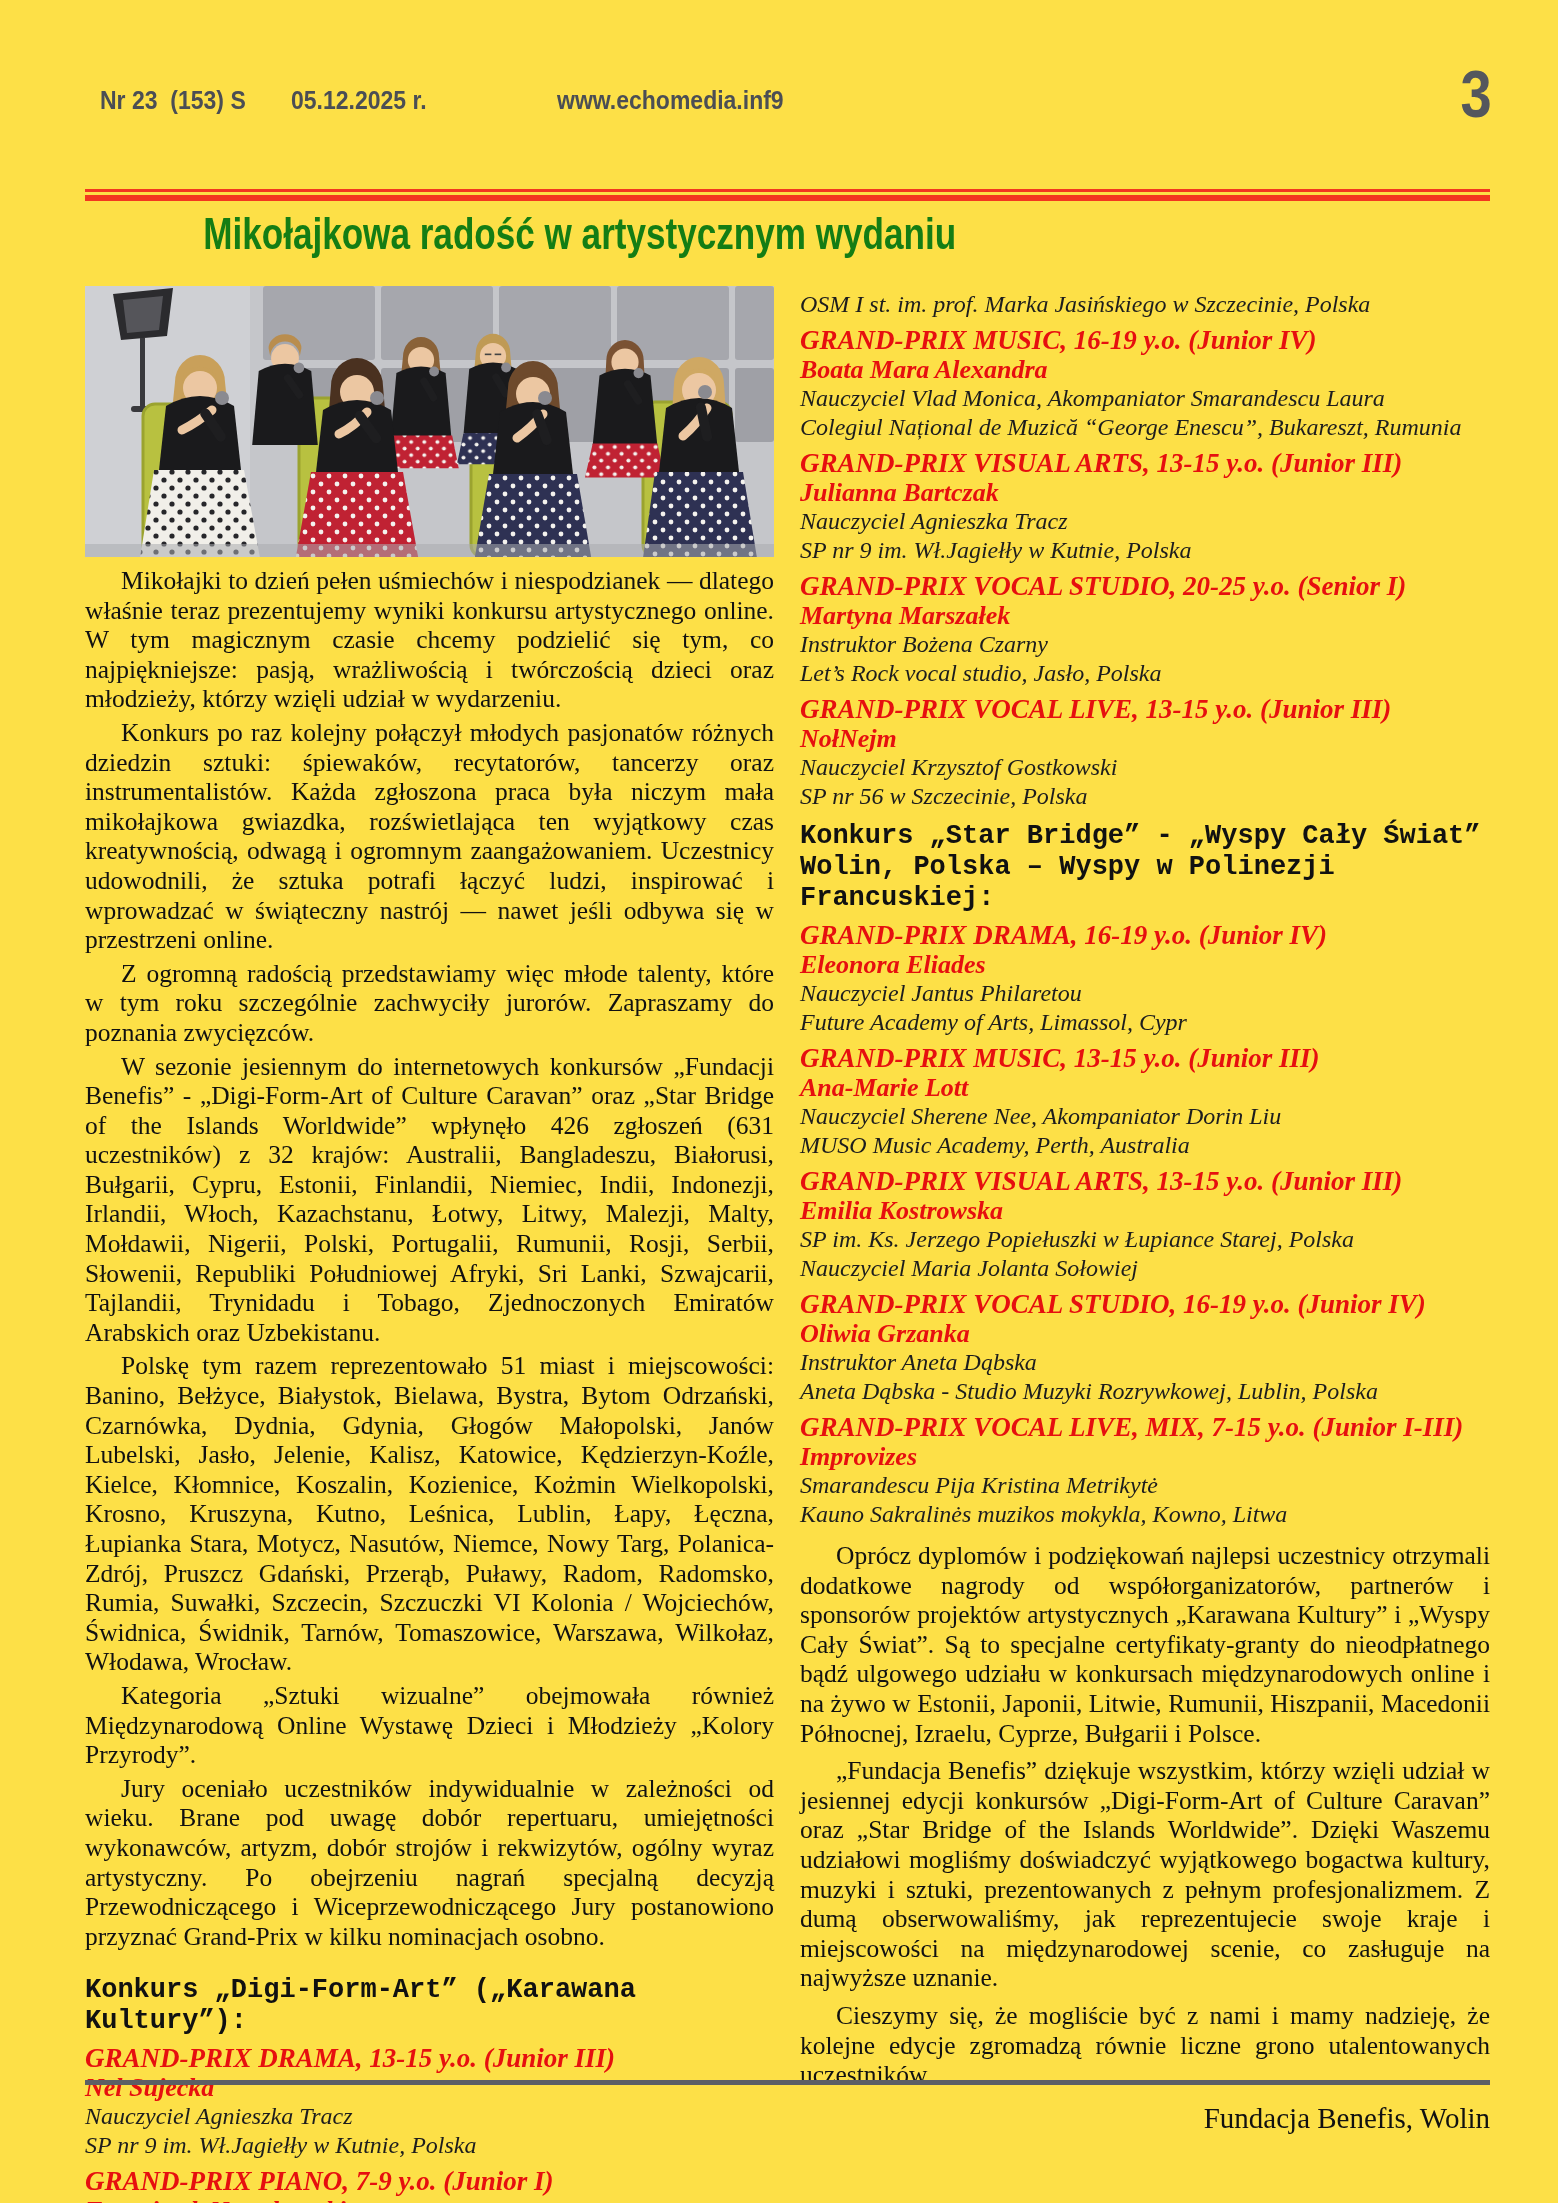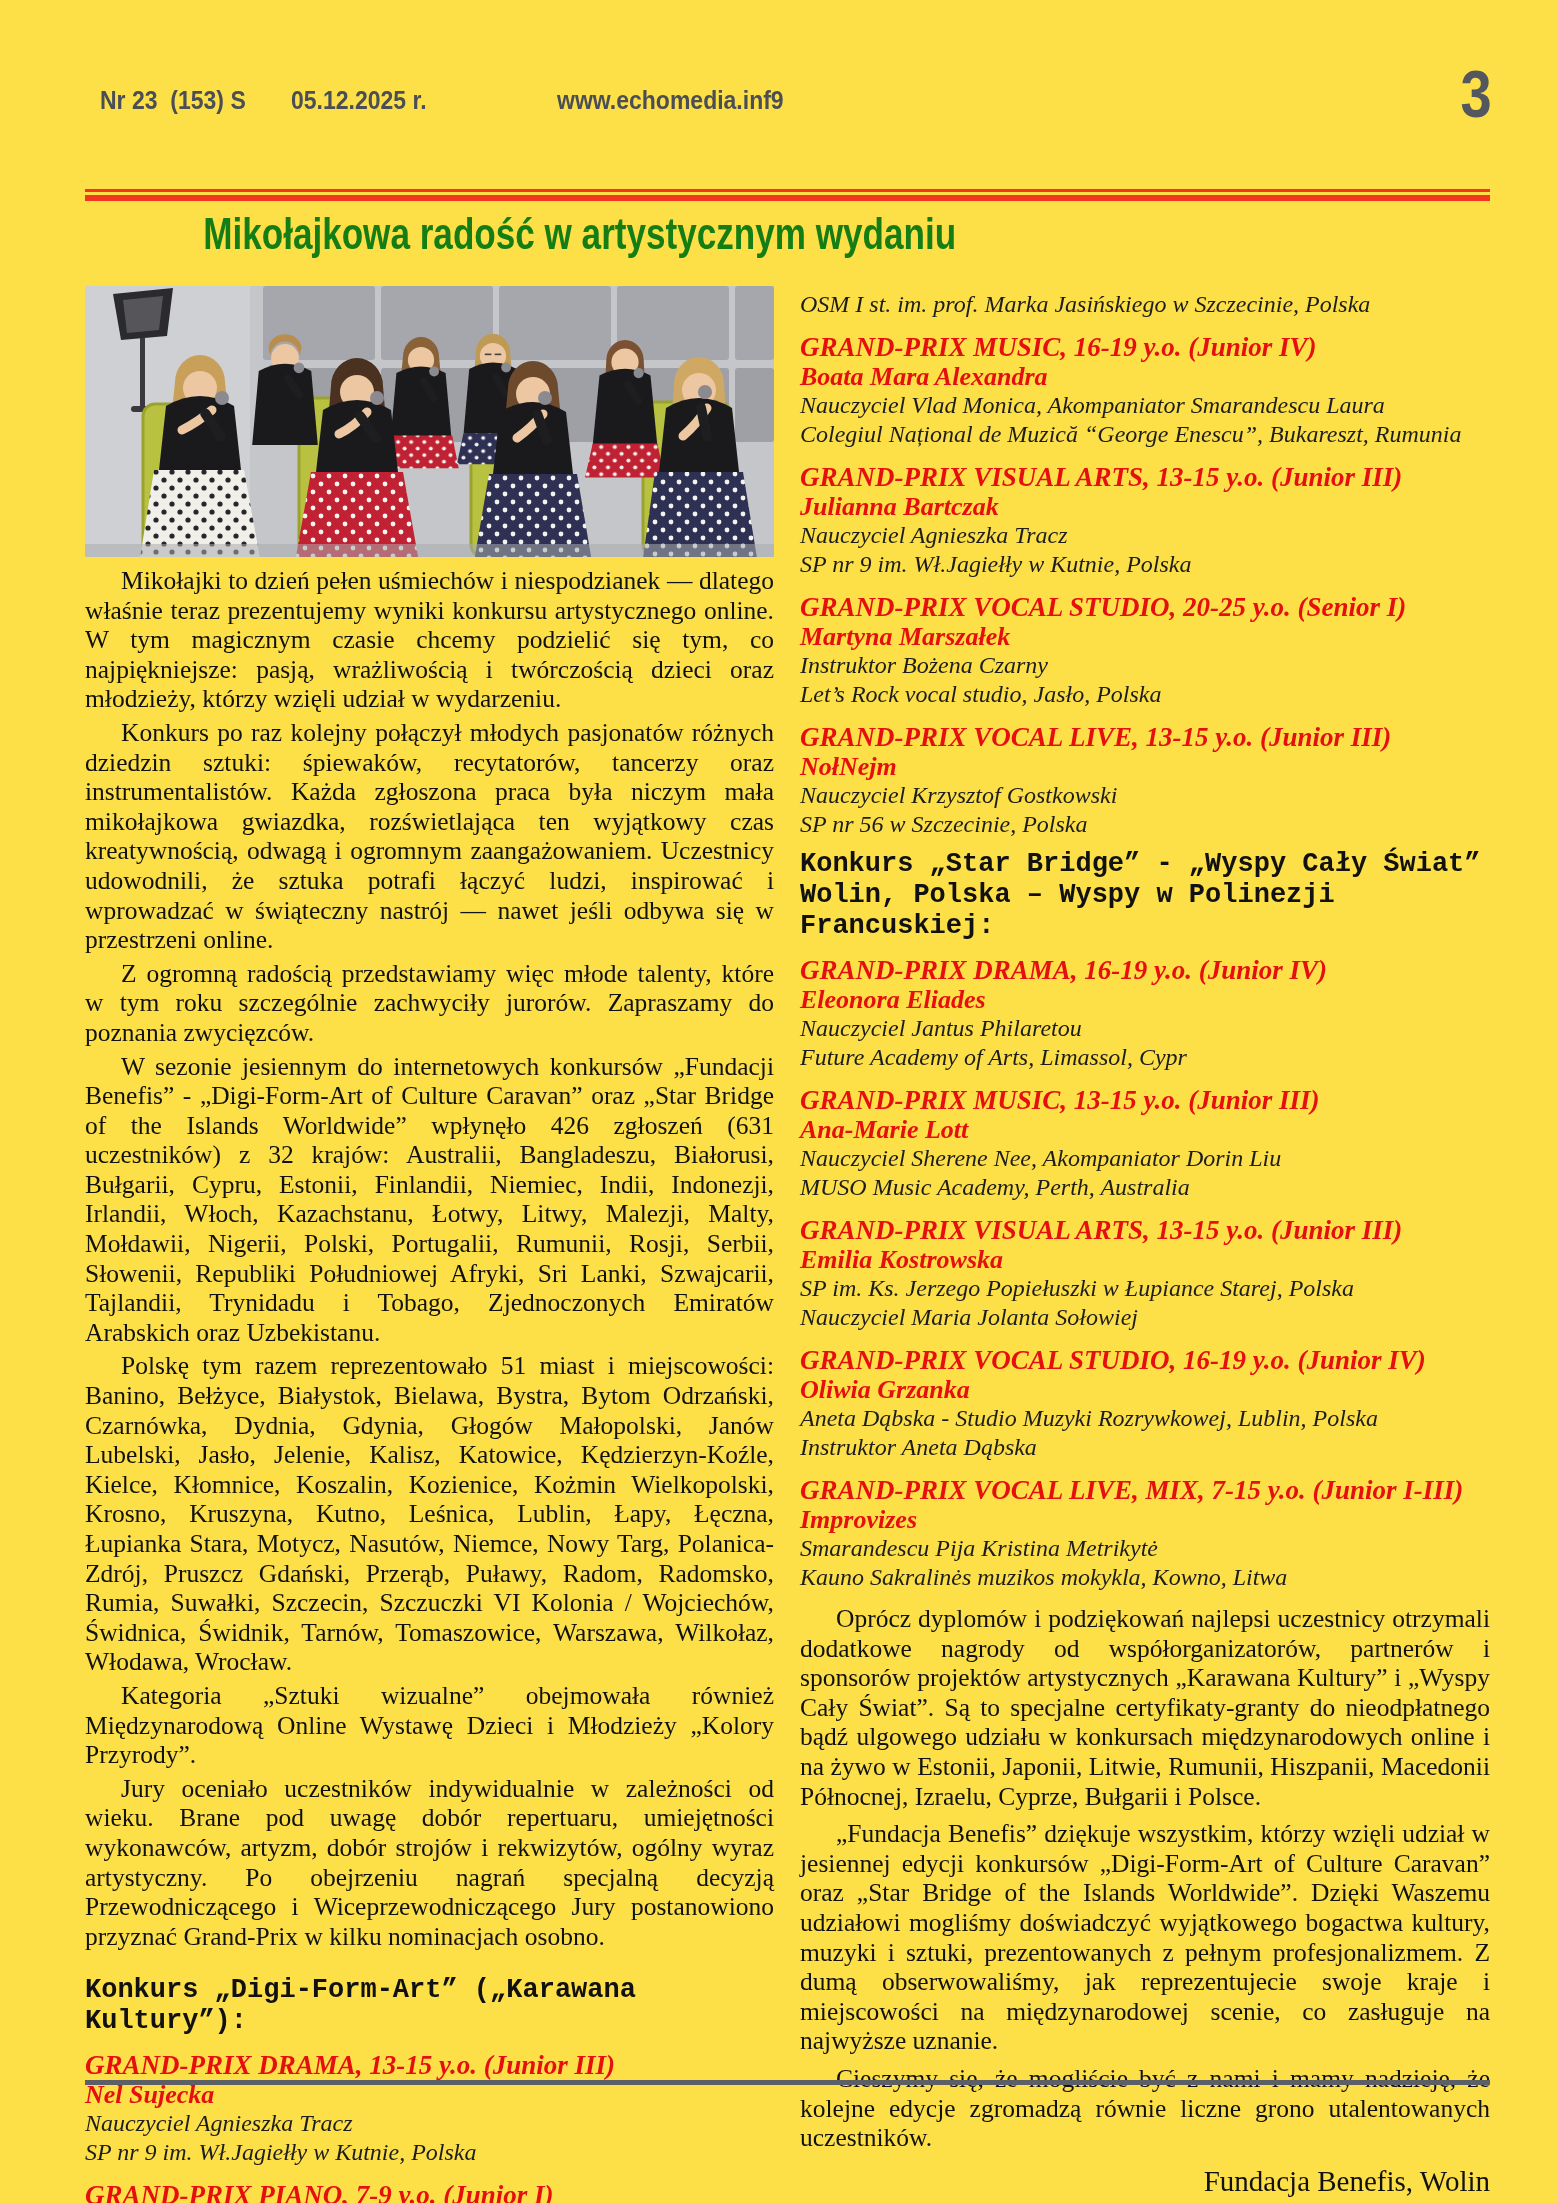--- a/index.html
+++ b/index.html
@@ -23,21 +23,21 @@
   .photo{position:absolute;left:85px;top:286px;width:689px;height:271px;}
   .photo svg{display:block;width:100%;height:100%;}
   
   .col{position:absolute;font-size:25.5px;line-height:29.6px;}
   .col.left{left:85px;top:566px;width:689px;}
   .col.right{left:800px;top:290px;width:690px;}
   p.body{margin:0 0 4px 0;text-align:justify;text-indent:36px;}
   .kicker{margin:24px 0 2px 0;font-size:27px;font-weight:bold;line-height:31px;color:#111;font-family:Liberation Mono, monospace;}
   .col.right .kicker{margin-top:10px;}
   .entry{margin:0;}
-  .award{margin-top:14px;font-size:27px;font-weight:bold;font-style:italic;line-height:29px;color:#e60f0f;}
+  .award{margin-top:7px;font-size:27px;font-weight:bold;font-style:italic;line-height:29px;color:#e60f0f;}
   .winner{font-size:26px;font-weight:bold;font-style:italic;line-height:29px;color:#e60f0f;}
   .detail{font-size:24px;font-style:italic;line-height:29px;color:#1d1d1d;}
   .col.right p.body{margin-top:8px;}
   .col.right p.body:first-of-type{margin-top:12px;}
   .signature{margin-top:14px;text-align:right;font-size:29px;color:#111;}
   .bottom-rule{position:absolute;left:85px;top:2080px;width:1405px;height:5px;background:#5c5f65;}
 </style>
 </head>
 <body>
 
@@ -256,22 +256,22 @@
     </div>
     <div class="entry">
       <div class="award">GRAND-PRIX VISUAL ARTS, 13-15 y.o. (Junior III)</div>
       <div class="winner">Emilia Kostrowska</div>
       <div class="detail">SP im. Ks. Jerzego Popiełuszki w Łupiance Starej, Polska</div>
       <div class="detail">Nauczyciel Maria Jolanta Sołowiej</div>
     </div>
     <div class="entry">
       <div class="award">GRAND-PRIX VOCAL STUDIO, 16-19 y.o. (Junior IV)</div>
       <div class="winner">Oliwia Grzanka</div>
+      <div class="detail">Instruktor Aneta Dąbska</div>
       <div class="detail">Aneta Dąbska - Studio Muzyki Rozrywkowej, Lublin, Polska</div>
-      <div class="detail">Instruktor Aneta Dąbska</div>
     </div>
     <div class="entry">
       <div class="award">GRAND-PRIX VOCAL LIVE, MIX, 7-15 y.o. (Junior I-III)</div>
       <div class="winner">Improvizes</div>
       <div class="detail">Smarandescu Pija Kristina Metrikytė</div>
       <div class="detail">Kauno Sakralinės muzikos mokykla, Kowno, Litwa</div>
     </div>
 
     <p class="body">Oprócz dyplomów i podziękowań najlepsi uczestnicy otrzymali dodatkowe nagrody od współorganizatorów, partnerów i sponsorów projektów artystycznych „Karawana Kultury” i „Wyspy Cały Świat”. Są to specjalne certyfikaty-granty do nieodpłatnego bądź ulgowego udziału w konkursach międzynarodowych online i na żywo w Estonii, Japonii, Litwie, Rumunii, Hiszpanii, Macedonii Północnej, Izraelu, Cyprze, Bułgarii i Polsce.</p>
     <p class="body">„Fundacja Benefis” dziękuje wszystkim, którzy wzięli udział w jesiennej edycji konkursów „Digi-Form-Art of Culture Caravan” oraz „Star Bridge of the Islands Worldwide”. Dzięki Waszemu udziałowi mogliśmy doświadczyć wyjątkowego bogactwa kultury, muzyki i sztuki, prezentowanych z pełnym profesjonalizmem. Z dumą obserwowaliśmy, jak reprezentujecie swoje kraje i miejscowości na międzynarodowej scenie, co zasługuje na najwyższe uznanie.</p>

